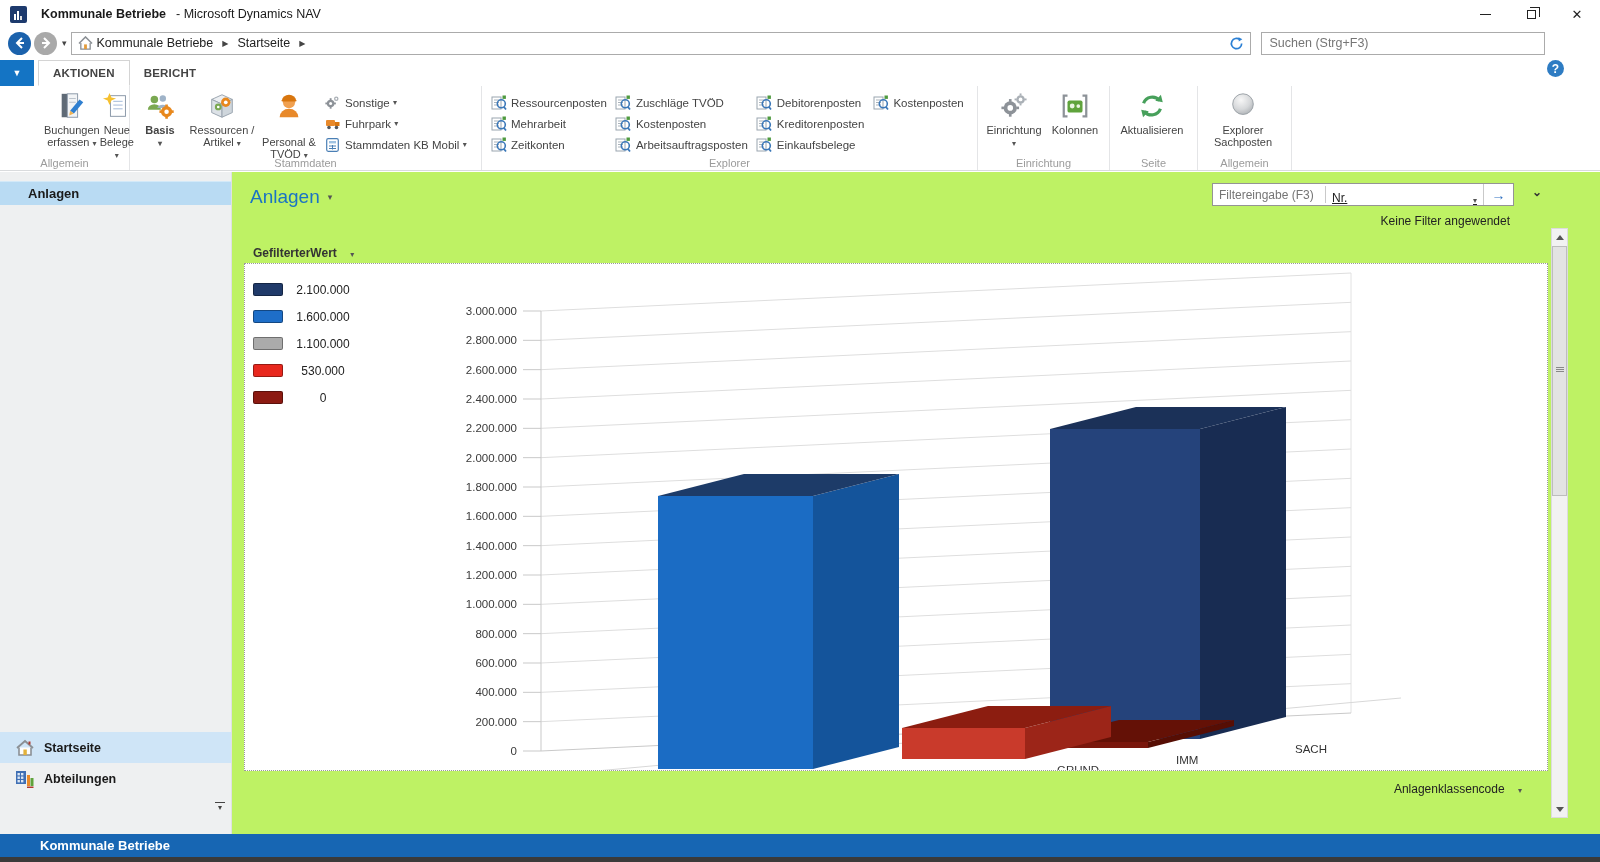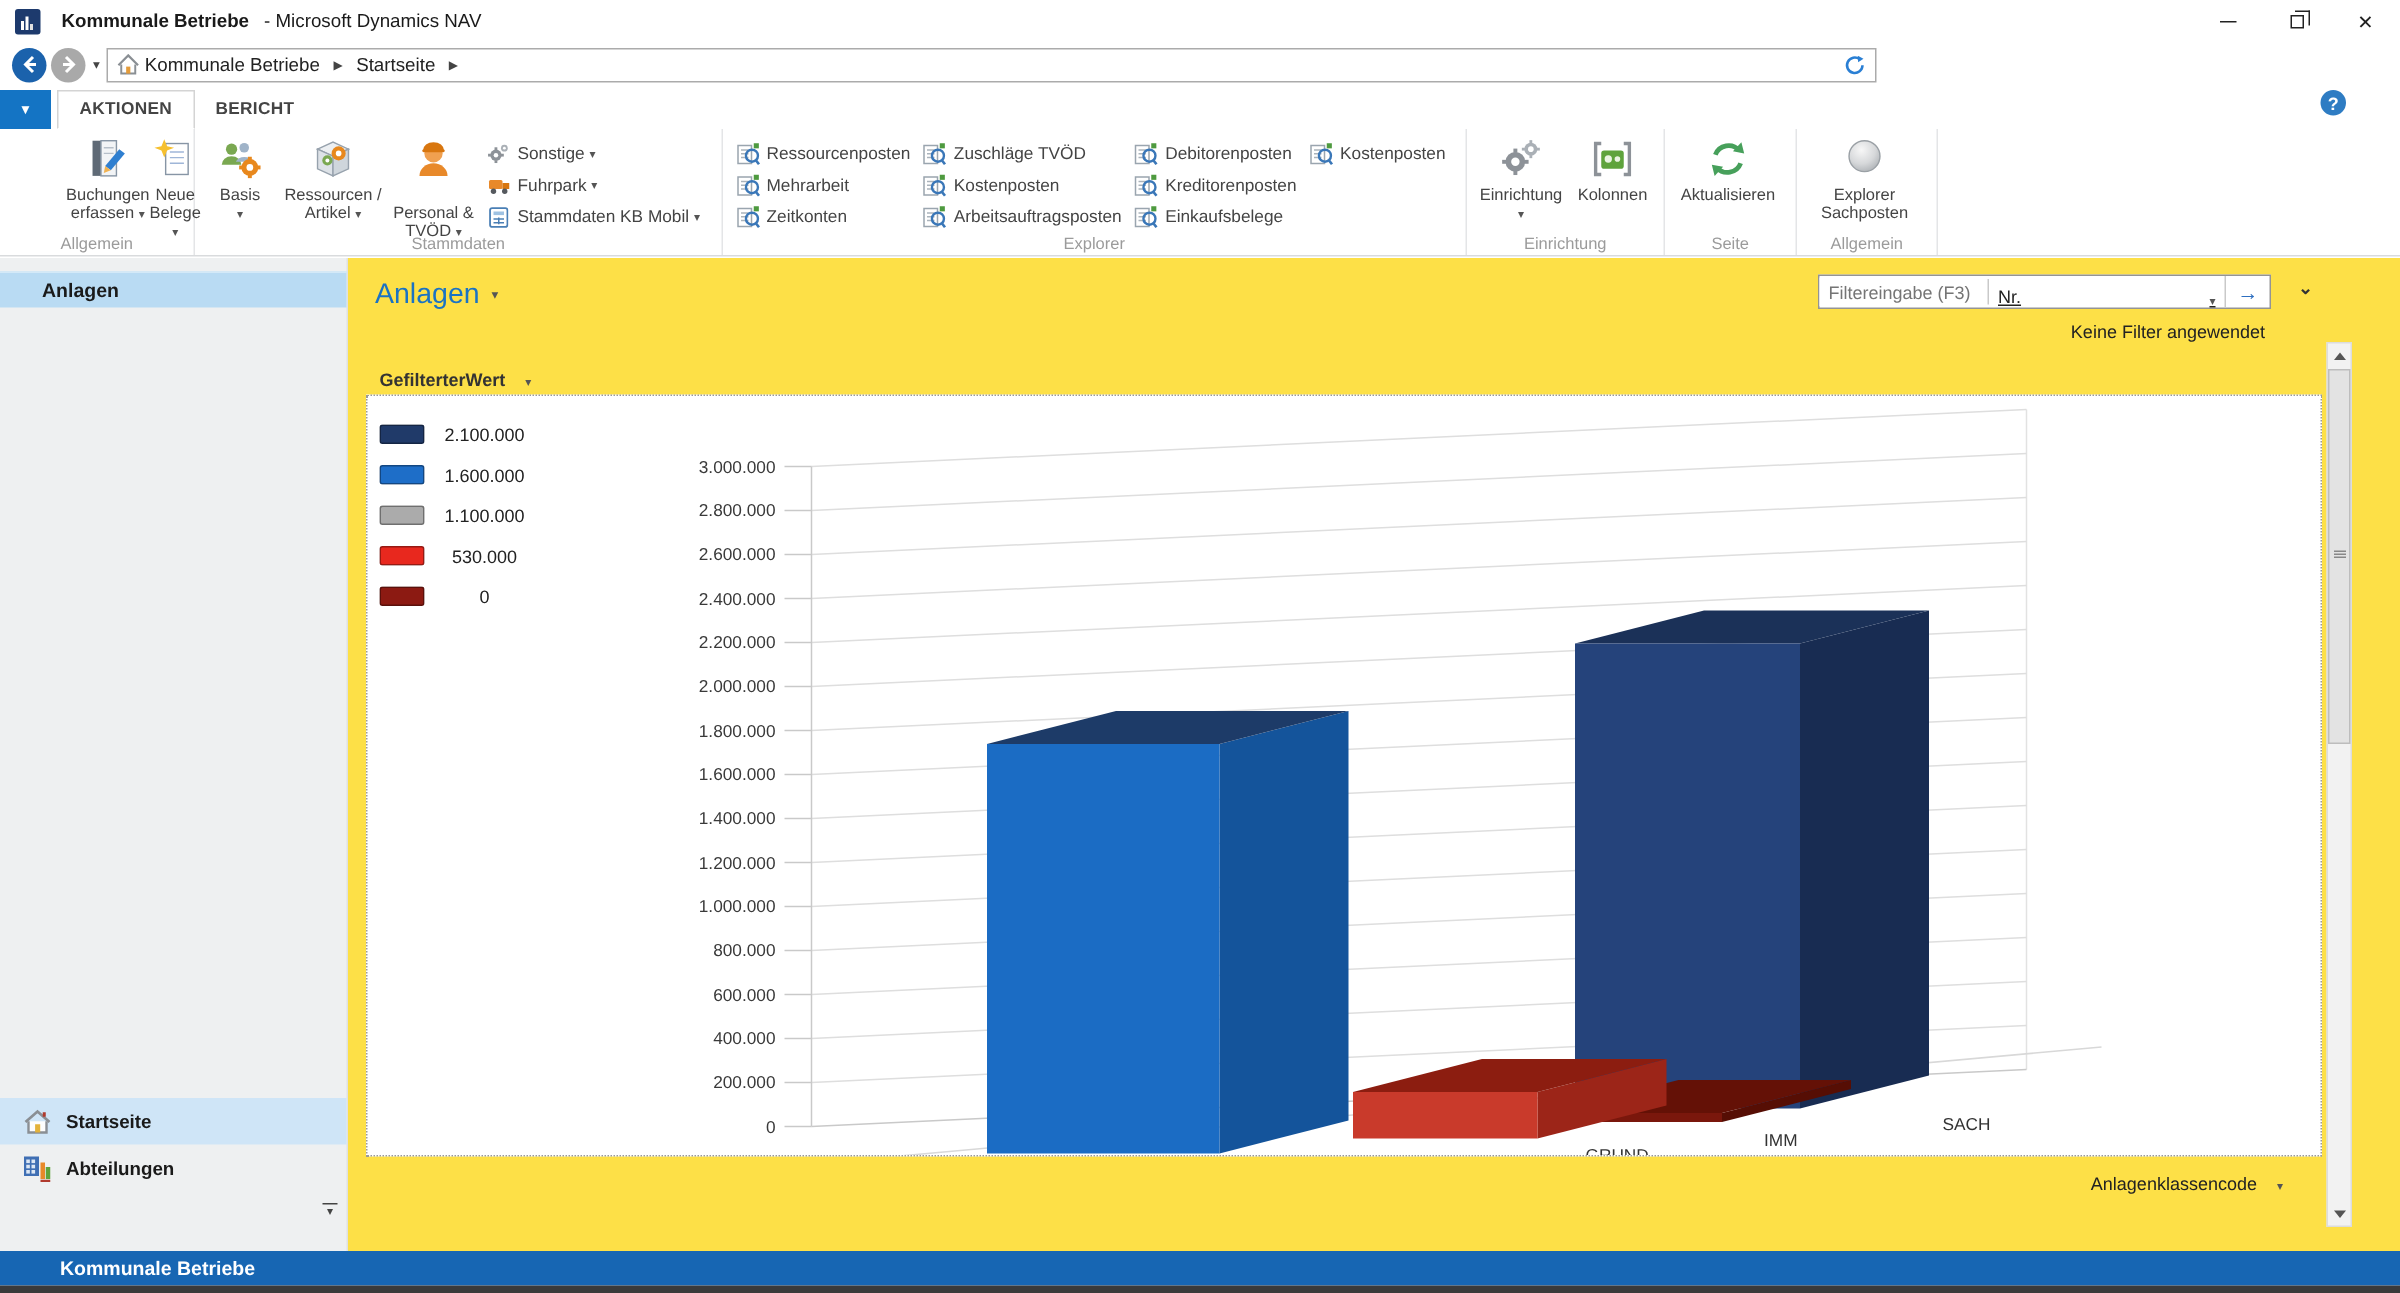--- a/index.html
+++ b/index.html
@@ -59,21 +59,21 @@
   .sidebar { width:232px; height:662px; background:#eef0f1; border-right:1px solid #dfe1e2; position:relative; display:flex; flex-direction:column; }
   .side-header { margin-top:9px; height:24px; background:#b9dbf3; border-top:1px solid #d3e9f8; display:flex; align-items:center; font-size:13px; color:#1a1a1a; padding-left:28px; font-weight:bold; }
   .side-spacer { flex:1; }
   .side-item { height:31px; display:flex; align-items:center; padding-left:14px; font-size:12.5px; font-weight:bold; color:#1a1a1a; }
   .side-item .sicon { width:22px; height:18px; margin-right:8px; display:flex; align-items:center; justify-content:center; }
   .side-item.selected { background:#cfe5f7; }
   .side-collapse { height:40px; position:relative; }
   .collapse-glyph { position:absolute; right:6px; top:8px; width:10px; text-align:center; color:#444; font-size:8px; line-height:5px; }
   .collapse-glyph b { display:block; height:1px; background:#444; margin-bottom:2px; }
 
-  .content { position:relative; flex:1; background:#fde047; }
+  .content { position:relative; flex:1; background:#bef264; }
   .page-title { position:absolute; left:18px; top:14px; font-size:19px; color:#1a73c4; }
   .page-title .caret { font-size:9px; margin-left:8px; vertical-align:3px; }
   .filter-box { position:absolute; right:86px; top:11px; width:302px; height:23px; border:1px solid #949494; background:#fff; display:flex; align-items:center; }
   .filter-input { border:none; outline:none; width:112px; height:19px; font-size:12px; color:#666; padding:0 6px; font-family:"Liberation Sans",sans-serif; }
   .filter-div { width:1px; height:17px; background:#c9c9c9; }
   .filter-field { flex:1; display:flex; align-items:flex-end; font-size:12px; color:#222; padding:0 6px; height:100%;text-decoration:underline; }
   .filter-field .caret { margin-left:auto; }
   .filter-go { width:30px; height:100%; display:flex; align-items:center; justify-content:center; color:#2e6fc0; font-size:14px; border-left:1px solid #c9c9c9; }
   .filter-chevron { position:absolute; right:58px; top:13px; font-size:12px; color:#333; font-weight:bold; }
   .filter-status { position:absolute; right:90px; top:42px; font-size:12px; color:#222; }
@@ -152,20 +152,21 @@
       <span class="crumb-text">Kommunale Betriebe</span>
       <span class="crumb-sep">▶</span>
       <span class="crumb-text">Startseite</span>
       <span class="crumb-sep">▶</span>
       <span class="addr-spacer"></span>
       <svg width="15" height="15" viewBox="0 0 16 16">
         <path d="M13.5 8 a5.5 5.5 0 1 1 -2 -4.2" stroke="#2a7fd4" stroke-width="1.8" fill="none"></path>
         <polygon points="10.2,1.2 14.2,3.4 10.4,5.8" fill="#2a7fd4"></polygon>
       </svg>
     </div>
+    <input class="search-field" placeholder="Suchen (Strg+F3)" style="">
   </div>
 
   <div class="tabrow">
     <div class="appmenu-btn">
         <span>▼</span>
       </div>
     <div class="rtab active">AKTIONEN</div>
     <div class="rtab">BERICHT</div>
   </div>
   <div class="help-btn">
@@ -197,21 +198,21 @@
             <line x1="12" y1="19" x2="22" y2="19" stroke="#9fb6d8"></line>
             <polygon points="8,2 10,7 15,8 10,10 8,15 6,10 1,8 6,7" fill="#f6c02f"></polygon>
           </svg>
         </span>
         <span class="blabel"><span>Neue Belege</span> <span class="caret">▾</span></span>
       </div>
       <div class="rgroup-label">Allgemein</div>
     </div>
 
     <div class="rgroup" style="width:352px;">
-      <div class="bigbtn" style="width:52px;">
+      <div class="bigbtn" style="width:52px;font-weight:bold;">
         <span class="icon32">
           <svg width="30" height="30" viewBox="0 0 32 32">
             <circle cx="10" cy="9" r="4" fill="#7aa851"></circle>
             <path d="M3 20 a7 6 0 0 1 14 0 Z" fill="#7aa851"></path>
             <circle cx="19" cy="8" r="3.4" fill="#9fb3c8"></circle>
             <path d="M13 18 a6.5 5.5 0 0 1 12 0 Z" fill="#9fb3c8"></path>
             <circle cx="23" cy="22" r="6" fill="#e8881d"></circle>
             <circle cx="23" cy="22" r="2.4" fill="#fff"></circle>
             <rect x="21.6" y="14.4" width="2.8" height="3" fill="#e8881d"></rect>
             <rect x="21.6" y="26.6" width="2.8" height="3" fill="#e8881d"></rect>

